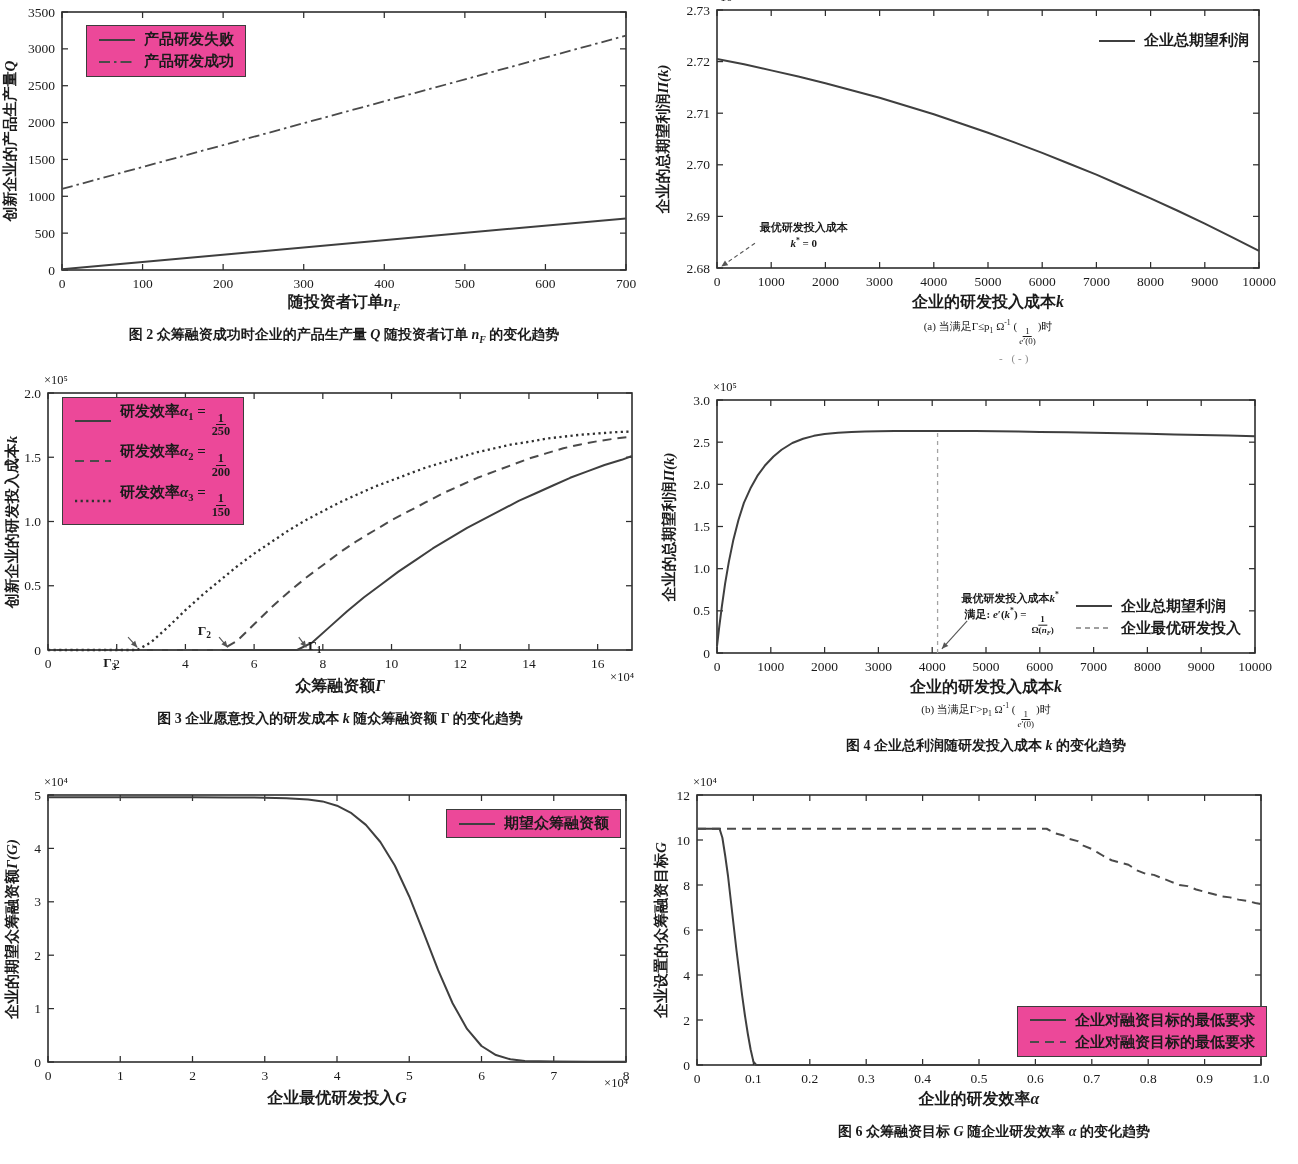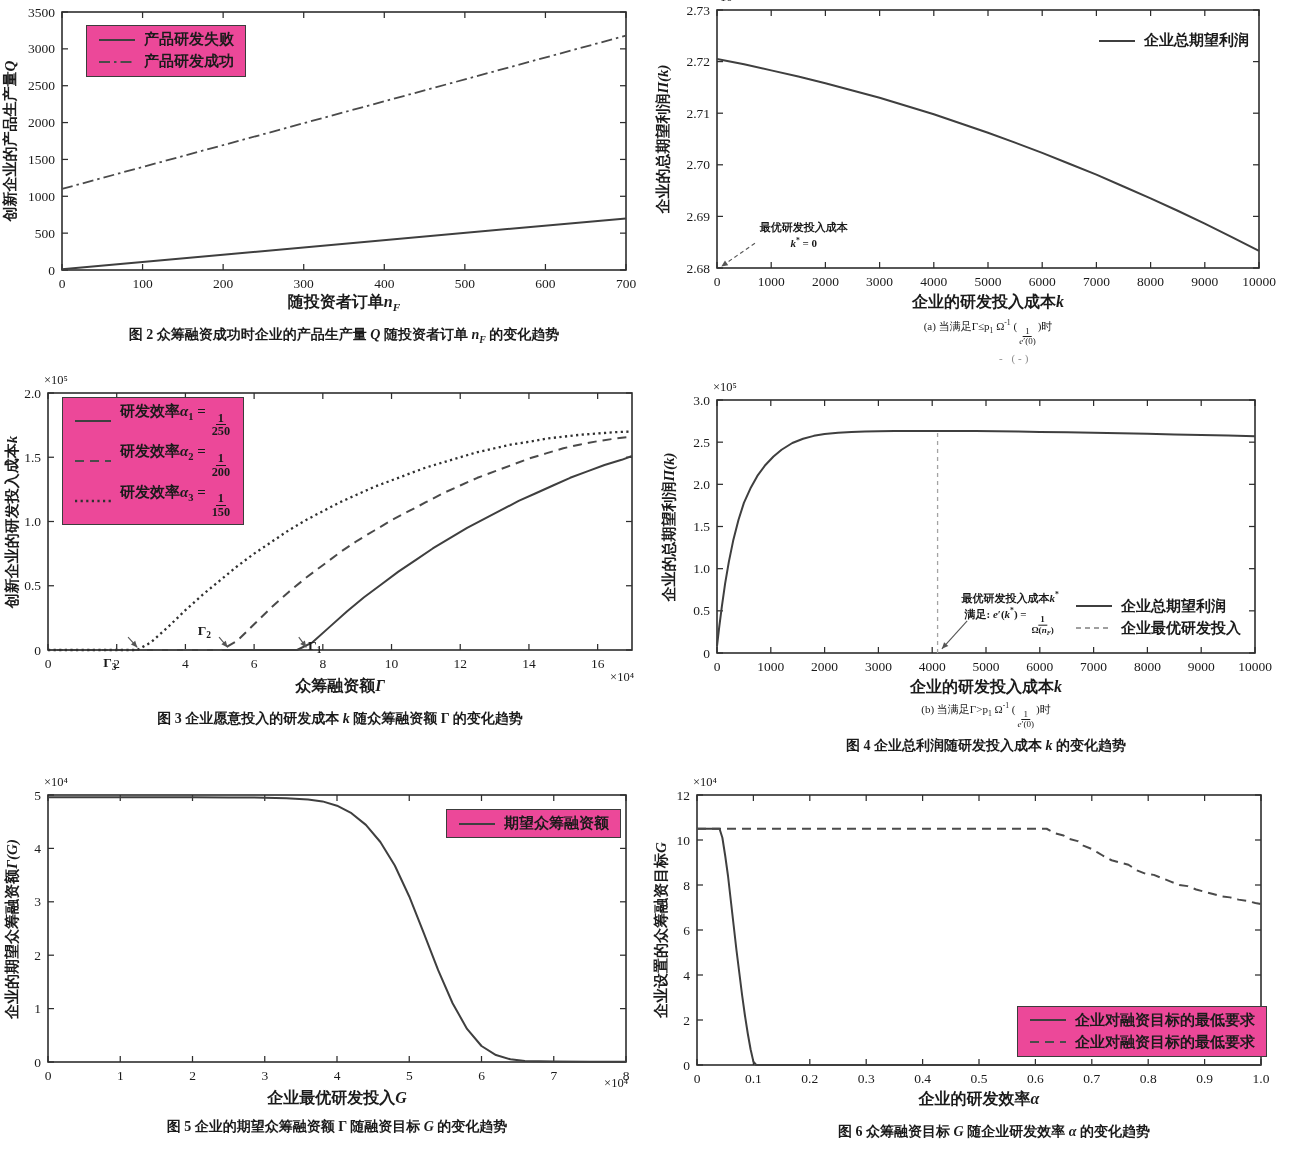--- a/index.html
+++ b/index.html
@@ -437,21 +437,20 @@
           <text x="41" y="82.9" text-anchor="end">4</text>
           <line stroke="#2e2e2e" stroke-width="1.25" x1="48" y1="25" x2="54" y2="25"></line>
           <line stroke="#2e2e2e" stroke-width="1.25" x1="626" y1="25" x2="620" y2="25"></line>
           <text x="41" y="29.5" text-anchor="end">5</text>
           <path d="M48.00 27.14L84.13 27.14L120.25 27.14L156.38 27.14L192.50 27.14L228.63 27.40L264.75 27.67L286.42 28.20L308.10 29.54L322.55 31.41L337.00 35.68L351.45 43.16L365.90 54.90L380.35 71.99L394.80 95.49L409.25 126.46L423.70 162.77L438.15 200.15L452.60 233.26L467.05 258.89L481.50 275.98L495.95 285.06L510.40 289.33L524.85 290.93L553.75 291.47L589.88 291.73L626.00 291.73" fill="none" stroke="#3f3f3f" stroke-width="2" stroke-linejoin="round"></path>
         </svg></div>
     <div class="ylabel" style="left: 12px; top: 158.5px;"><span><span>企业的期望众筹融资额</span><span class="it">Γ(G)</span></span></div>
     <div class="xlabel" style="left: 337px; top: 318px;"><span><span>企业最优研发投入</span><span class="it">G</span></span></div>
     <div class="ymult" style="left: 44px; top: 5px;">×10⁴</div>
     <div class="xmult" style="left: 628px; top: 306px;">×10⁴</div>
-    <figcaption class="caption" style="left: 337px; top: 348px;"><span><span>图 5 企业的期望众筹融资额 </span><span>Γ</span><span> 随融资目标 </span><span class="it">G</span><span> 的变化趋势</span></span></figcaption>
   <div class="legend boxed" style="right: 28px; top: 39px;">
         <div class="leg-row">
           <svg width="38" height="12" class="leg-sample">
             <line x1="1" y1="6" x2="37" y2="6" stroke="#3f3f3f" stroke-width="2"></line>
           </svg>
           <span><span>期望众筹融资额</span></span>
         </div>
       </div>
     </figure>
 

